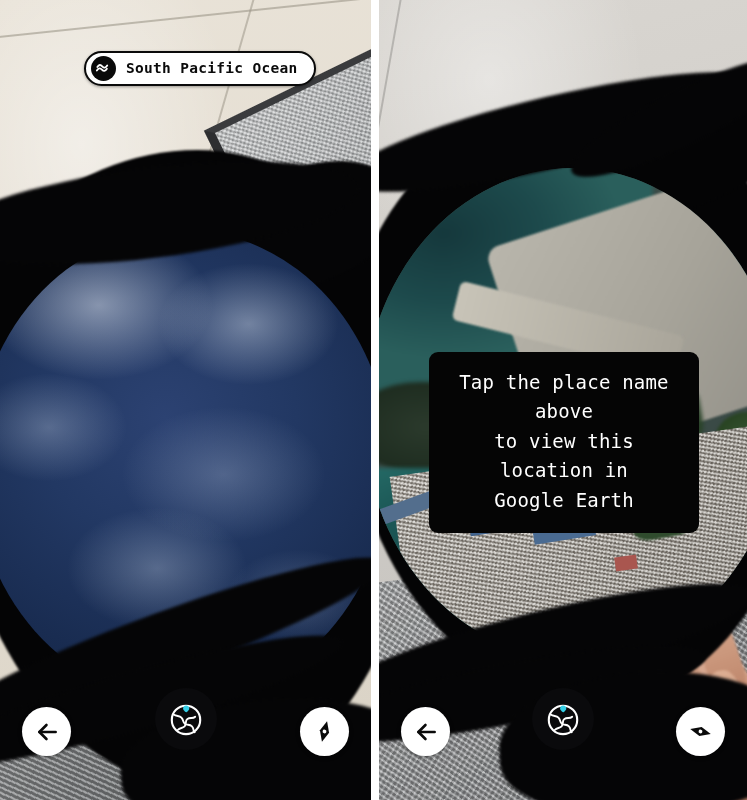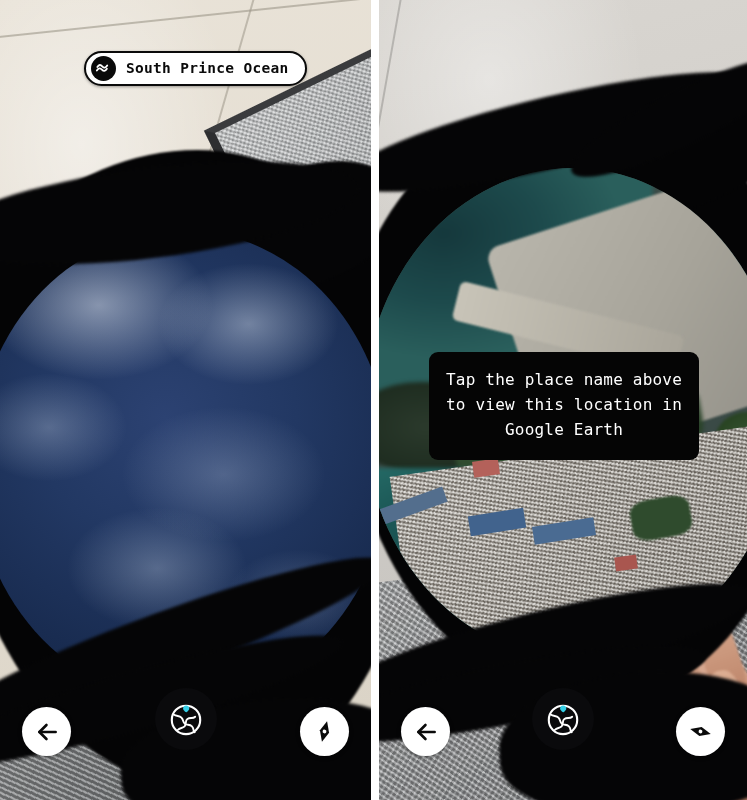--- a/index.html
+++ b/index.html
@@ -361,21 +361,21 @@
     left: 50px;
     top: 352px;
     width: 270px;
     padding: 16px 14px 18px;
     background: #050505;
     border-radius: 9px;
     text-align: center;
   }
   .tooltip-text {
     font-family: "DejaVu Sans Mono", "Liberation Mono", monospace;
-    font-size: 16px;
+    font-size: 19px;
     line-height: 1.55;
     color: #ffffff;
     letter-spacing: .2px;
     white-space: pre-line;
   }
 
   
   .ctrl-back, .ctrl-compass {
     position: absolute;
     width: 49px; height: 49px;
@@ -425,21 +425,21 @@
     <div class="band band-l3"></div>
 
     <div class="place-pill pill-left">
       <span class="earth-logo">
         <svg width="19" height="19" viewBox="0 0 24 24">
           <circle cx="12" cy="12" r="11" fill="#0a0a0a"></circle>
           <path d="M3.6 14.6c2.2-3.4 4.3-3.4 6.4-1.1 2.1 2.3 4.2 2.3 6.3-1.1" stroke="#ffffff" stroke-width="2.3" fill="none" stroke-linecap="round"></path>
           <path d="M4.2 10.2c2.1-3.3 4.1-3.3 6.2-1 2.1 2.3 4.2 2.3 6.3-1" stroke="#ffffff" stroke-width="2.3" fill="none" stroke-linecap="round"></path>
         </svg>
       </span>
-      <span class="place-label">South Prince Ocean</span>
+      <span class="place-label">South Pacific Ocean</span>
     </div>
 
     <div class="ctrl-back">
       <svg width="26" height="26" viewBox="0 0 24 24">
         <path d="M20 12H5" stroke="#0a0a0a" stroke-width="2.4" stroke-linecap="round"></path>
         <path d="M11.5 5.5 5 12l6.5 6.5" stroke="#0a0a0a" stroke-width="2.4" fill="none" stroke-linecap="round" stroke-linejoin="round"></path>
       </svg>
     </div>
 
     <div class="ctrl-globe">

